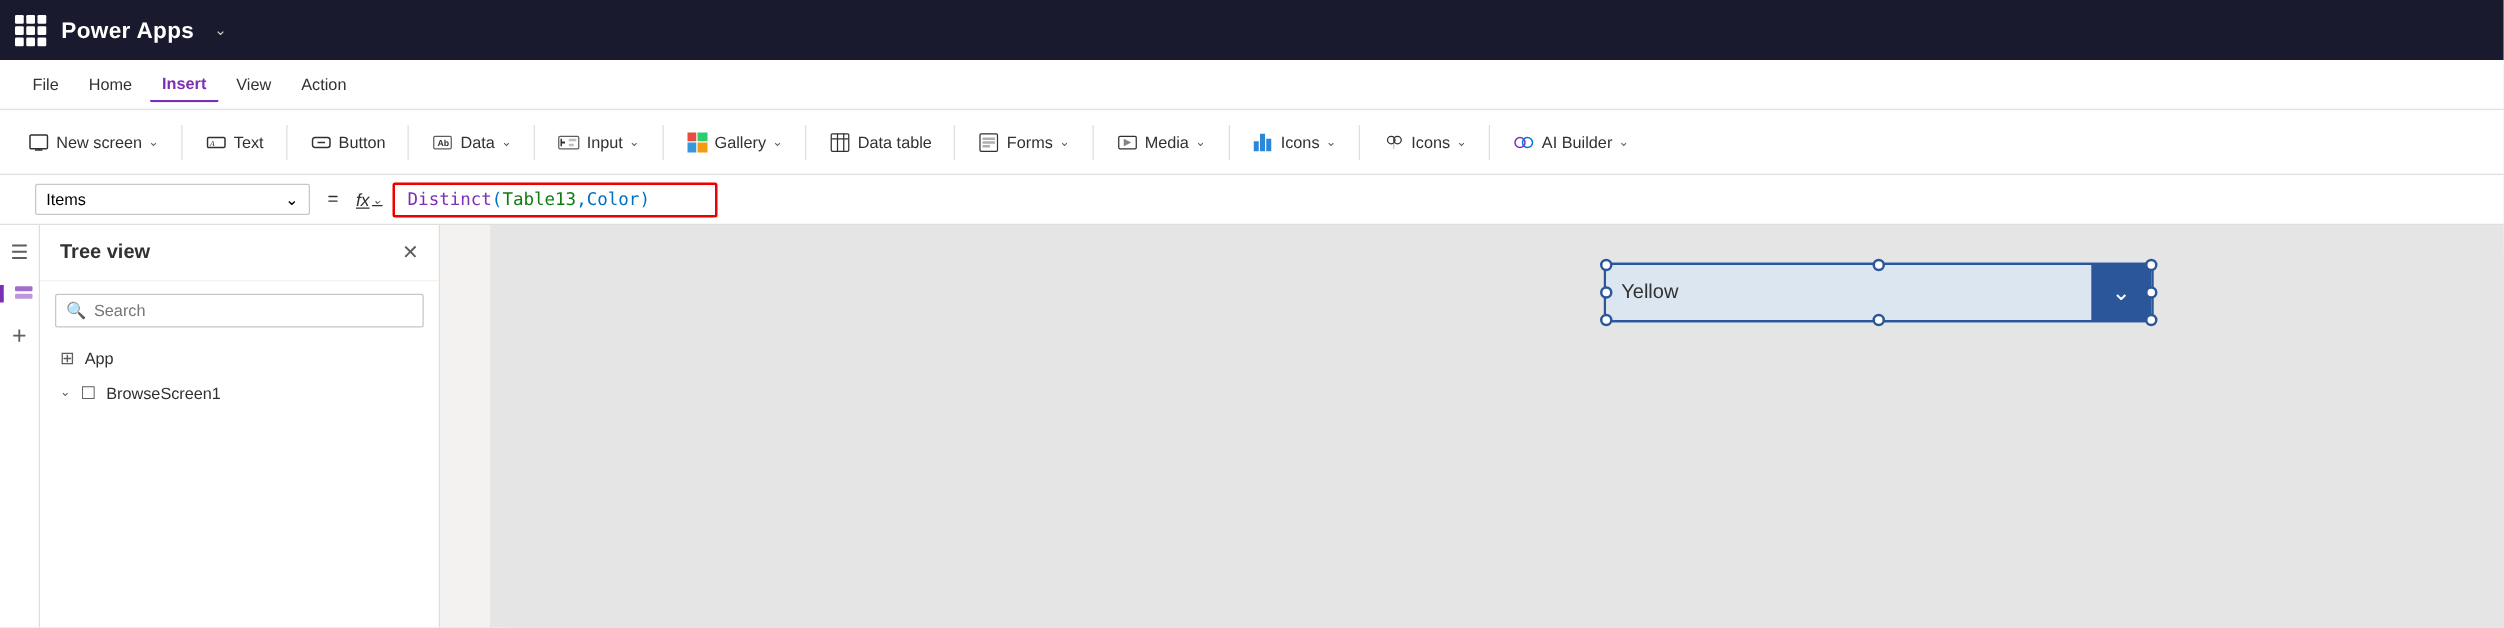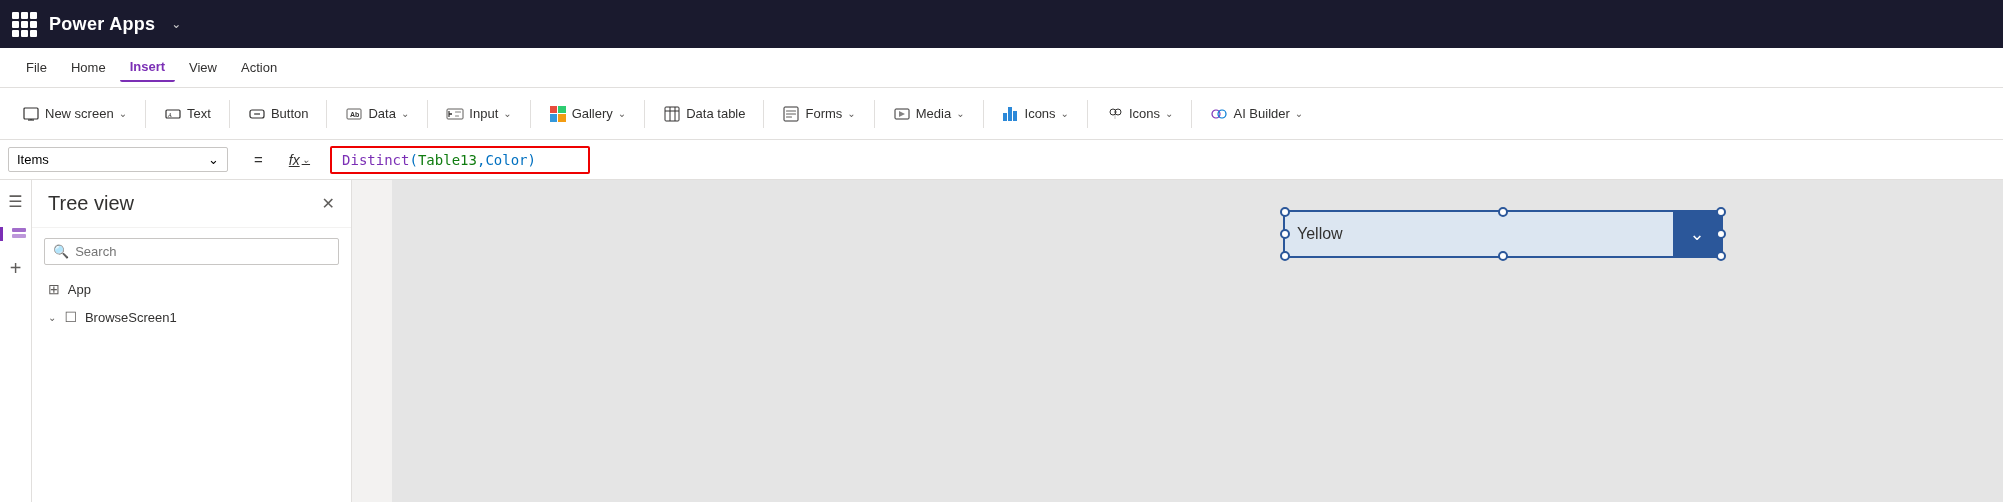--- a/index.html
+++ b/index.html
@@ -99,23 +99,23 @@
       justify-content: center;
       flex-shrink: 0;
     }
 
     
     .formula-bar {
       display: flex;
       align-items: center;
       background: #fff;
       height: 40px;
-      padding: 0 8px;
+      padding: 0 28px;
       border-bottom: 1px solid #e1dfdd;
-      gap: 20px;
+      gap: 8px;
     }
     .formula-dropdown {
       display: flex;
       align-items: center;
       border: 1px solid #c8c6c4;
       border-radius: 2px;
       padding: 4px 8px;
       width: 220px;
       justify-content: space-between;
       cursor: pointer;
@@ -203,22 +203,22 @@
       flex-direction: column;
     }
     .tree-header {
       display: flex;
       align-items: center;
       justify-content: space-between;
       padding: 12px 16px;
       border-bottom: 1px solid #f3f2f1;
     }
     .tree-title {
-      font-size: 20px;
-      font-weight: 400;
+      font-size: 16px;
+      font-weight: 700;
       color: #323130;
     }
     .tree-close {
       cursor: pointer;
       color: #605e5c;
       font-size: 16px;
     }
     .tree-search {
       display: flex;
       align-items: center;

